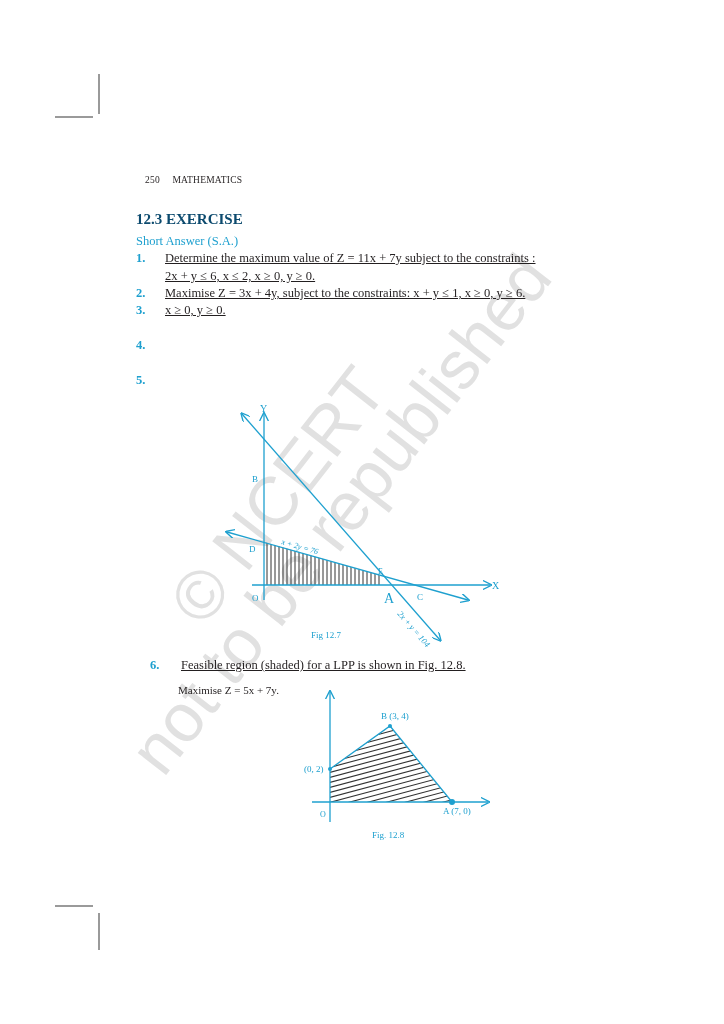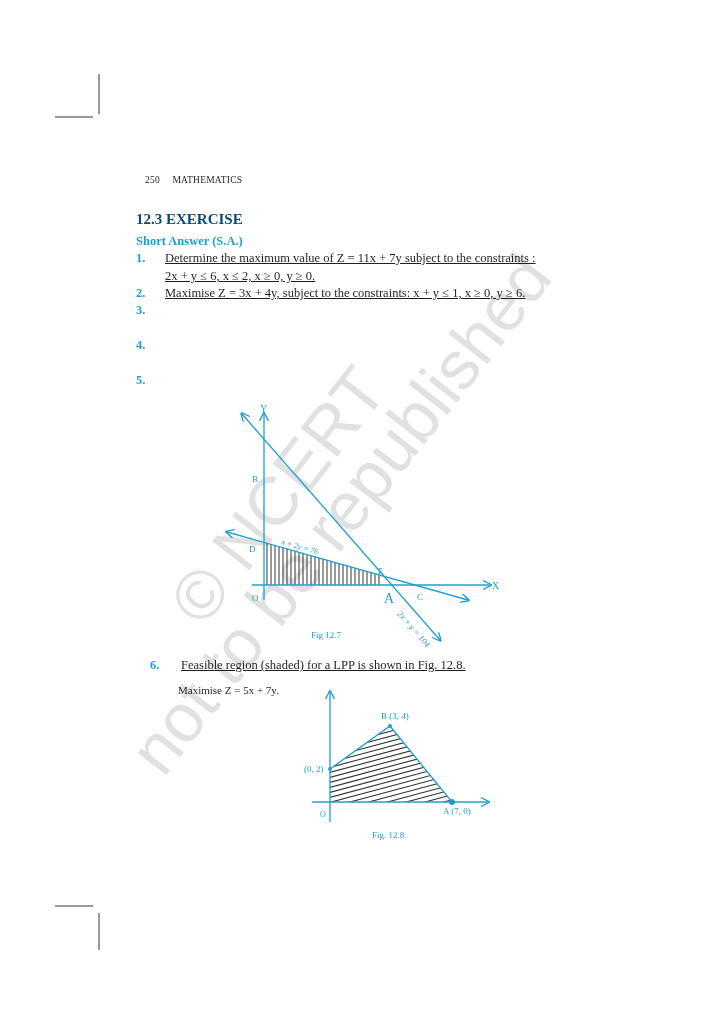--- a/index.html
+++ b/index.html
@@ -3,21 +3,21 @@
 <meta charset="utf-8">
 <style>
   html, body { margin:0; padding:0; background:#ffffff; }
   body { width:724px; height:1024px; position:relative; overflow:hidden;
          font-family:"Liberation Serif","DejaVu Serif",serif; color:#231f20; }
   .abs { position:absolute; }
   .crop { position:absolute; background:#9a9a9a; }
   .header { left:145px; top:175px; font-size:9.5px; letter-spacing:0.2px; }
   .header .pg { margin-right:10px; }
   .ex-title { left:136px; top:211px; font-size:15px; font-weight:bold; color:#0c4a6e; }
-  .sub-title { left:136px; top:234px; font-size:12.5px; font-weight:bold; color:#1ea0cf; }
+  .sub-title { left:136px; top:234px; font-size:12.5px; font-weight:normal; color:#1ea0cf; }
   .q { position:absolute; left:136px; font-size:12.5px; line-height:17.7px; width:460px; }
   .q .num { position:absolute; left:0; font-weight:bold; color:#1ea0cf; }
   .q .txt { position:absolute; left:29px; width:430px; text-align:justify;text-decoration:underline; }
   .q .txt span { display:block; }
   .wm { position:absolute; color:#e1e1e1; font-family:"Liberation Sans","DejaVu Sans",sans-serif;
         white-space:nowrap; transform-origin:left bottom; pointer-events:none; }
   svg text { font-family:"Liberation Serif","DejaVu Serif",serif; }
 </style>
 </head>
 <body>
@@ -47,20 +47,21 @@
 </div>
 <div class="q" style="top:285px;height:18px;">
   <span class="num">2.</span>
   <div class="txt">
     <span>Maximise Z = 3x + 4y, subject to the constraints: x + y  ≤ 1, x ≥ 0, y ≥ 6.</span>
   </div>
 </div>
 <div class="q" style="top:302px;height:36px;">
   <span class="num">3.</span>
   <div class="txt">
+    <span>x ≥ 0, y ≥ 0.</span>
   </div>
 </div>
 <div class="q" style="top:337px;height:36px;">
   <span class="num">4.</span>
   <div class="txt">
   </div>
 </div>
 <div class="q" style="top:372px;height:36px;">
   <span class="num">5.</span>
   <div class="txt">

